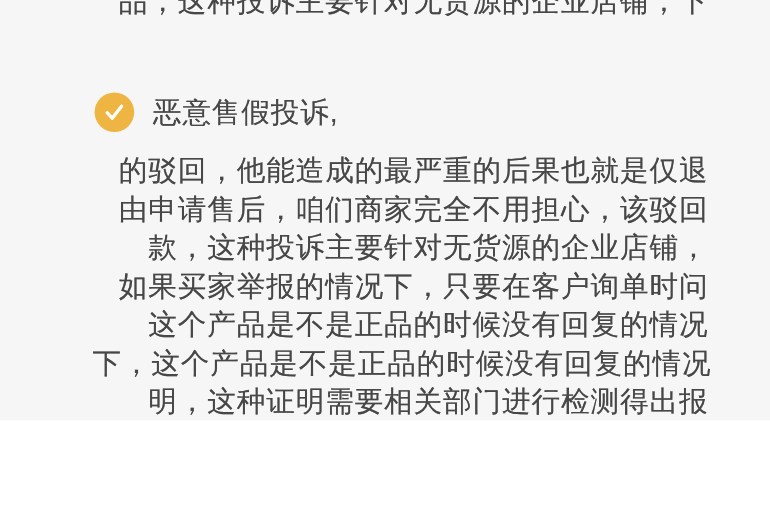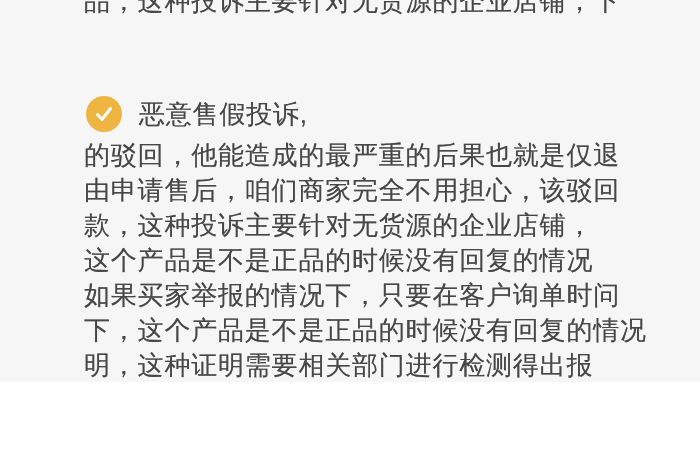--- a/index.html
+++ b/index.html
@@ -7,38 +7,39 @@
     width: 700px; height: 470px;
     overflow: hidden;
     font-family: "Liberation Sans", "DejaVu Sans", sans-serif;
   }
   .screen {
     position: relative;
     width: 700px; height: 382px;
     background: var(--bg, #f6f6f6);
     overflow: hidden;
     color: var(--fg, #474747);
+    text-align: right;
   }
   .textline {
     font-size: 26px;
     line-height: 35px;
     letter-spacing: 0.8px;
     white-space: nowrap;
     font-weight: 500;
     
     text-shadow: 0 0 0.6px rgba(70,70,70,0.55);
   }
   .intro {
     position: absolute;
     left: 84px; top: -16px;
     width: 560px;
   }
   .section-head {
     position: absolute;
-    left: 86px; top: 96px;
+    left: 86px; top: 84px;
     display: flex;
     align-items: center;
   }
   .check-icon {
     width: 36px; height: 36px;
     border-radius: 50%;
     background: var(--icon, #efb542);
     display: inline-flex;
     align-items: center;
     justify-content: center;
@@ -74,20 +75,20 @@
         <path d="M4.5 11.5 L9 16.5 L17.5 5.5" fill="none" stroke="#ffffff" stroke-width="3" stroke-linecap="round" stroke-linejoin="round"></path>
       </svg>
     </span>
     <span class="section-title">恶意售假投诉,</span>
   </div>
 
   <div class="body-para">
       <div class="textline">的驳回，他能造成的最严重的后果也就是仅退</div>
       <div class="textline">由申请售后，咱们商家完全不用担心，该驳回</div>
       <div class="textline">款，这种投诉主要针对无货源的企业店铺，</div>
+      <div class="textline">如果买家举报的情况下，只要在客户询单时问</div>
       <div class="textline">这个产品是不是正品的时候没有回复的情况</div>
-      <div class="textline">如果买家举报的情况下，只要在客户询单时问</div>
       <div class="textline">下，这个产品是不是正品的时候没有回复的情况</div>
       <div class="textline">明，这种证明需要相关部门进行检测得出报</div>
       <div class="textline">告，而检测报告并没有那么容易弄出来，所以</div>
     </div>
 
 </div>
 
 </body></html>

